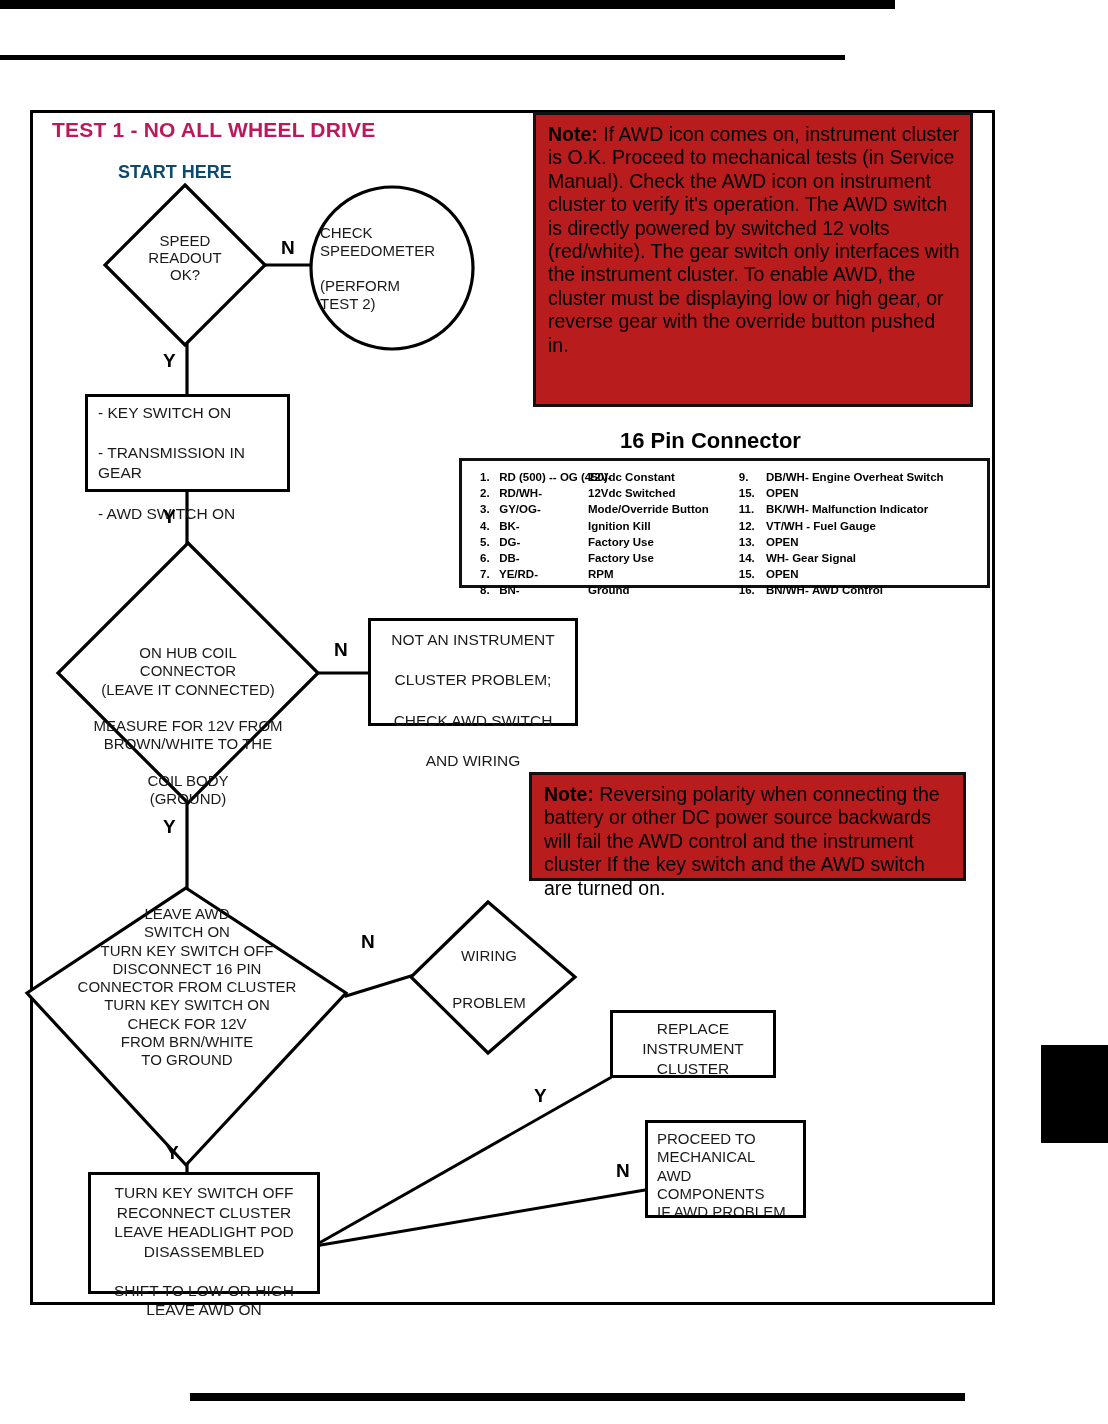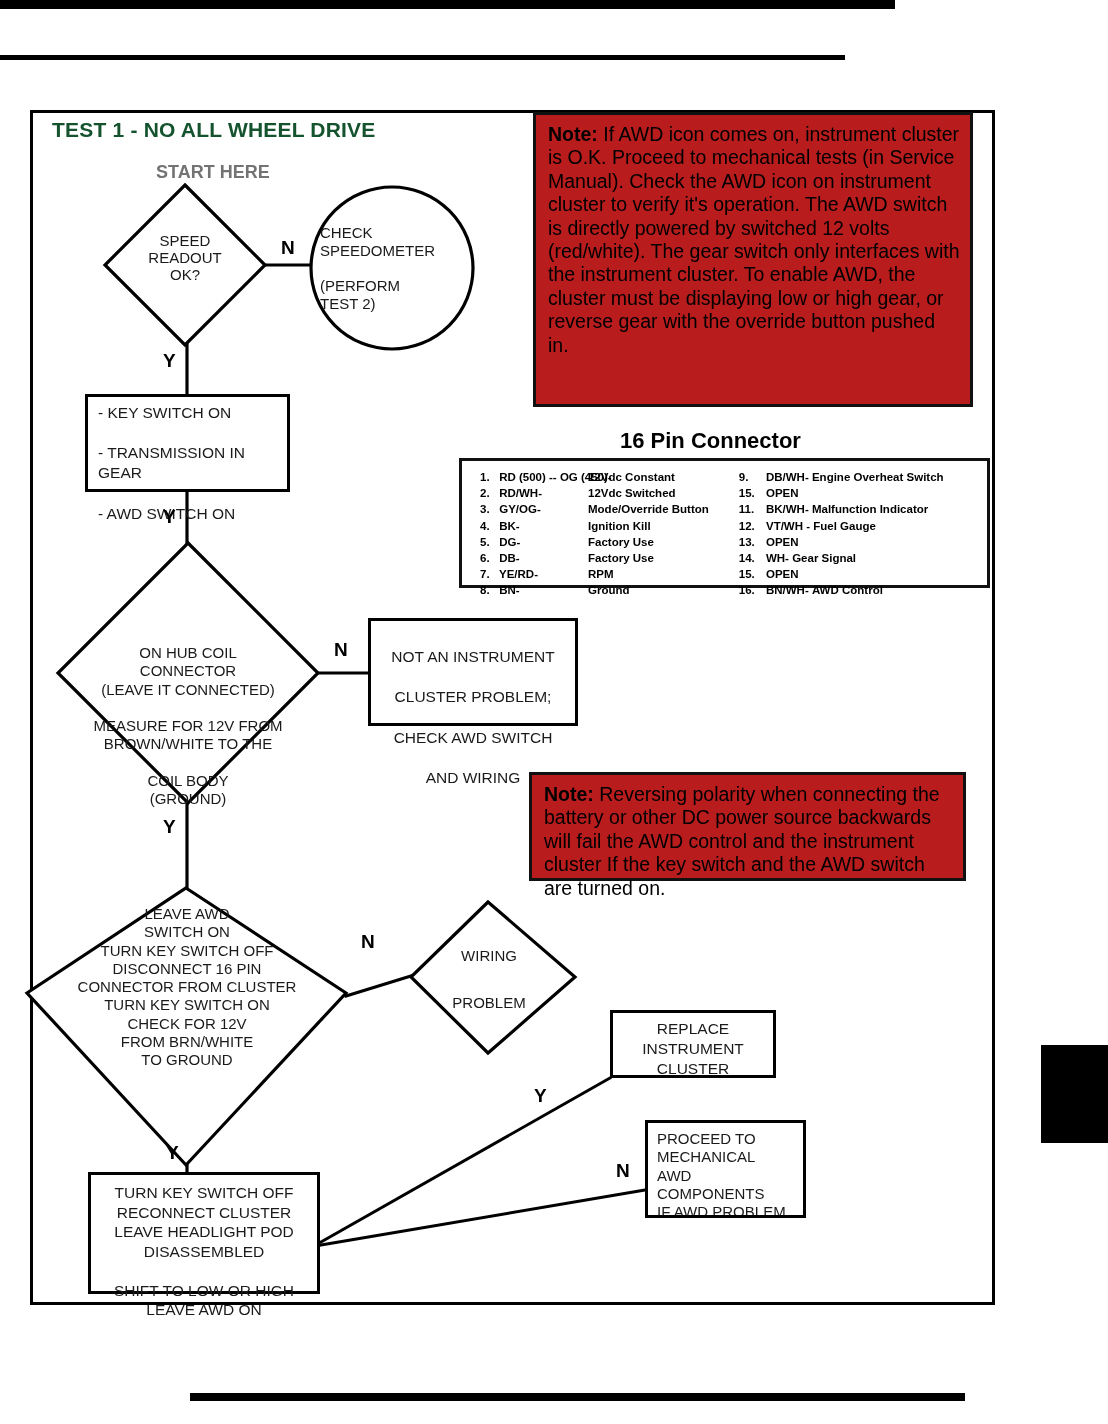--- a/index.html
+++ b/index.html
@@ -52,27 +52,26 @@
     width: 1108px;
     height: 1424px;
     pointer-events: none;
   }
   .ov { position: absolute; }
 
   .ttl-test {
     left: 52px; top: 118px;
     font-size: 21px; font-weight: bold;
     letter-spacing: 0.2px;
-    color: #14532d;
+    color: #be185d;
   }
   .ttl-start {
     left: 118px; top: 162px;
     font-size: 18px; font-weight: bold;
-    color: #737373;
-    margin-left: 38px;
+    color: #0c4a6e;
   }
 
   .shape-text {
     position: absolute;
     text-align: center;
     color: #1a1a1a;
     font-size: 15px;
     line-height: 1.14;
     white-space: pre-line;
   }
@@ -133,21 +132,21 @@
     font-size: 15.5px;
     line-height: 1.30;
     white-space: pre-line;
   }
   #box-key {
     left: 85px; top: 394px; width: 205px; height: 98px;
     padding: 6px 0 0 10px; text-align: left;
   }
   #box-notinstr {
     left: 368px; top: 618px; width: 210px; height: 108px;
-    padding: 26px 0 0 0; text-align: center;
+    padding: 9px 0 0 0; text-align: center;
   }
   #box-replace {
     left: 610px; top: 1010px; width: 166px; height: 68px;
     padding: 6px 0 0 0; text-align: center;
   }
   #box-proceed {
     left: 645px; top: 1120px; width: 161px; height: 98px;
     padding: 7px 12px 0 9px; text-align: left;
     font-size: 15px; line-height: 1.22;
     overflow: hidden;

